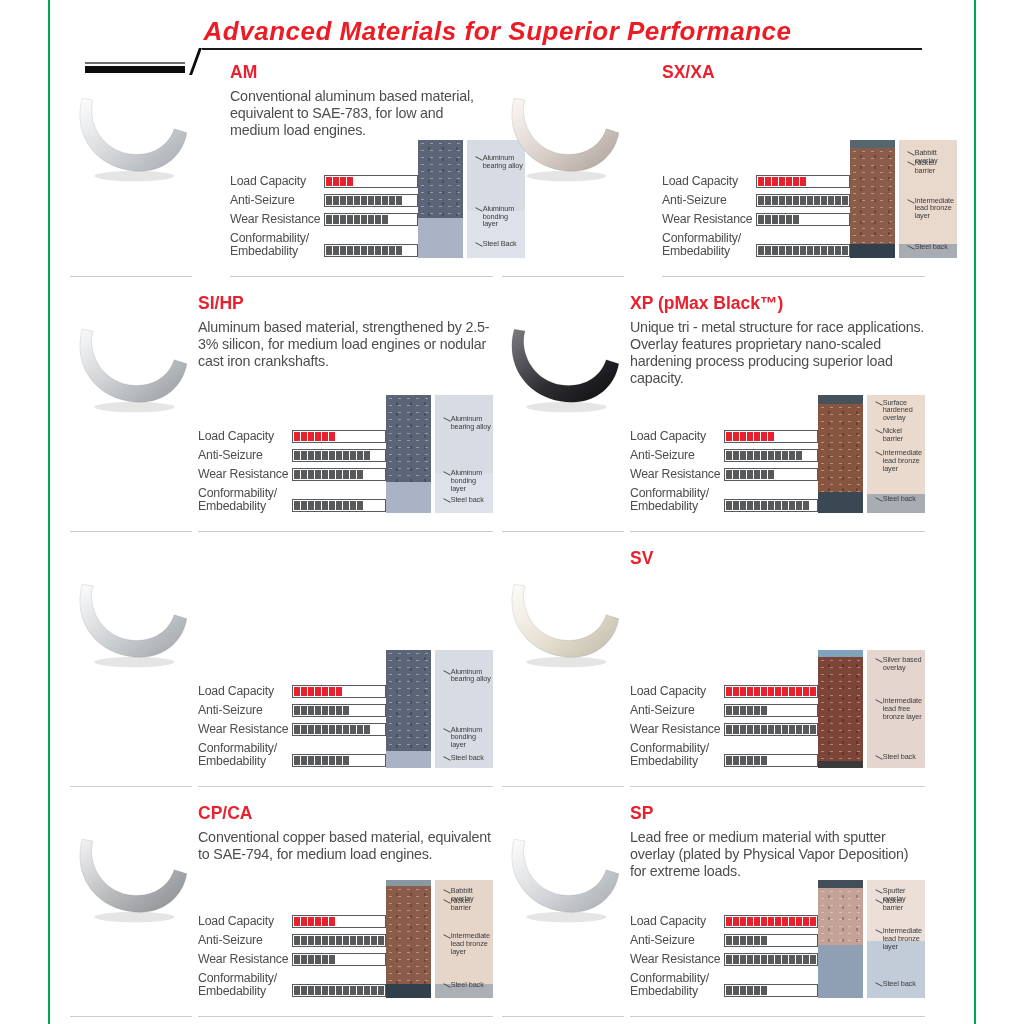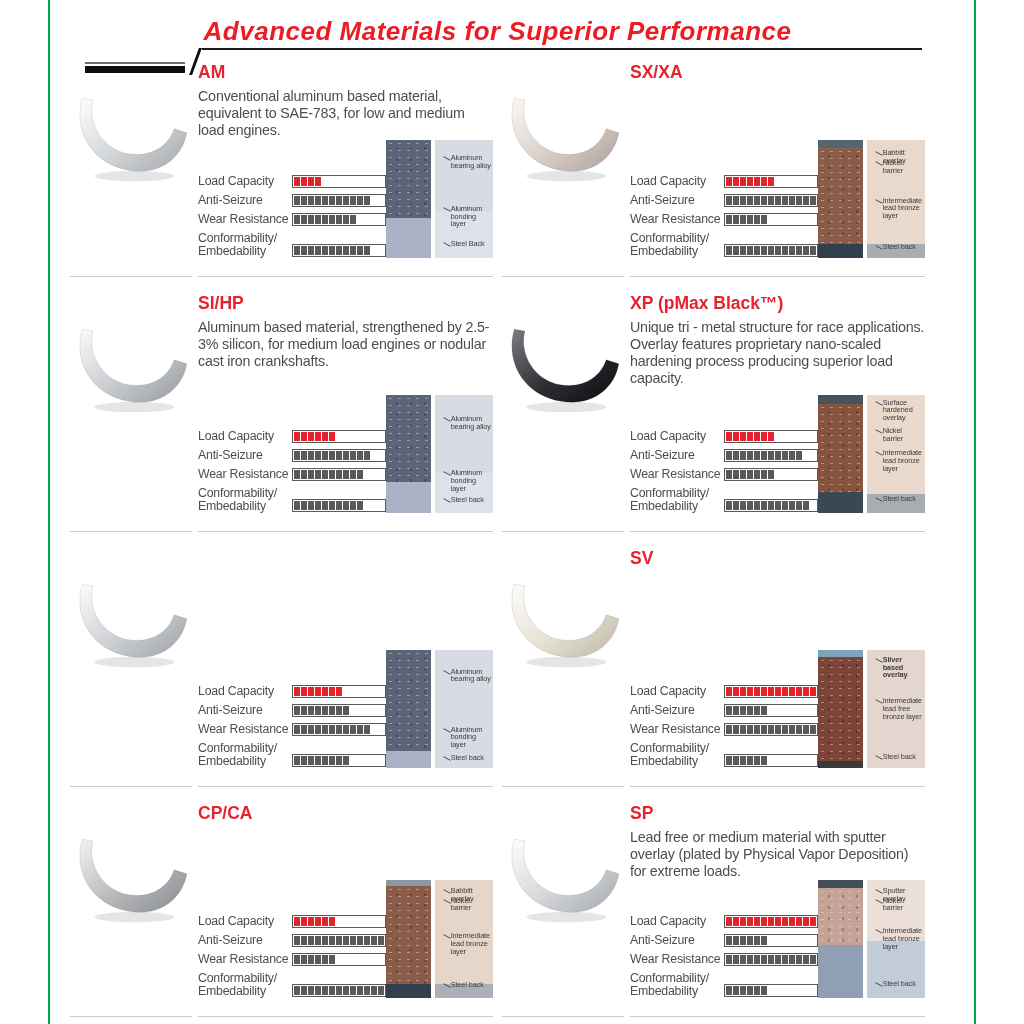--- a/index.html
+++ b/index.html
@@ -18,21 +18,21 @@
   .deco-thin{position:absolute;top:62px;left:15px;width:100px;height:2px;background:#6d6e71;}
   .deco-bar{position:absolute;top:66px;left:15px;width:100px;height:7px;background:#0d0d0d;}
   .deco-slash{position:absolute;top:48px;left:114px;height:27px;width:10px;
     border-right:3px solid #0d0d0d;transform:skewX(-20deg);}
   .deco-line{position:absolute;top:48px;left:132px;width:720px;height:2px;background:#1a1a1a;}
 
   .grid{position:absolute;top:56px;left:0;width:855px;display:grid;
     grid-template-columns:1fr 1fr;grid-template-rows:221px 255px 255px 230px;column-gap:9px;}
 
   .section{display:flex;box-sizing:border-box;padding-top:16px;min-width:0;}
-  .section:nth-child(1),.section:nth-child(2){padding-top:6px;}
+  .section:nth-child(1),.section:nth-child(2){padding-top:6px;gap:32px;}
 
   .shell-col{width:122px;flex:none;border-bottom:1px solid #ccc;position:relative;}
   .shell-col svg{display:block;margin-top:24px;width:122px;height:100px;}
   .content-col{flex:1;margin-left:6px;border-bottom:1px solid #ccc;
     display:flex;flex-direction:column;min-width:0;}
 
   .sec-title{margin:0 0 6px;color:#e8212e;font-size:17.5px;font-weight:bold;line-height:20px;}
   .desc{margin:0;color:#4d4d4f;font-size:14.3px;line-height:17px;letter-spacing:-0.2px;}
 
   .bottom{margin-top:auto;margin-bottom:18px;display:flex;
@@ -732,21 +732,21 @@
             </div>
         <div class="xsec">
               <div class="x-half x-left">
                 <div class="x-layer" style="height: 6%; background-color: rgb(127, 163, 189);"></div>
                 <div class="x-layer texture" style="height: 88%; background-color: rgb(125, 68, 56);"></div>
                 <div class="x-layer" style="height: 6%; background-color: rgb(58, 58, 58);"></div>
               </div>
               <div class="x-half x-right">
                 <div class="x-layer" style="height: 100%; background-color: rgb(228, 214, 206);"></div>
               </div>
-              <div class="x-label" style="top: 5%; font-weight: bold;">Silver based overlay</div>
+              <div class="x-label" style="top: 5%;">Silver based overlay</div>
               <div class="x-label" style="top: 40%;">Intermediate lead free bronze layer</div>
               <div class="x-label" style="top: 87%;">Steel back</div>
             </div>
       </div>
     </div>
   </div>
 
   <div class="section">
     <div class="shell-col">
           <svg viewBox="0 0 140 112">
@@ -756,20 +756,21 @@
                 <stop offset="0.55" stop-color="#b7b9bb"></stop>
          <stop offset="1" stop-color="#8e9195"></stop>
               </linearGradient>
             </defs>
        <ellipse cx="74" cy="102" rx="46" ry="6" fill="rgba(0,0,0,0.10)"></ellipse>
        <path d="M 18 8 C 4 44 22 84 64 95 C 97 104 126 88 134 58 L 120 52 C 111 73 89 82 65 76 C 35 68 21 36 30 11 Z" transform="rotate(-5 70 55)" fill="url(#shg6)" stroke="rgba(0,0,0,0.18)" stroke-width="0.6"></path>
      </svg>
         </div>
     <div class="content-col">
       <h3 class="sec-title">CP/CA</h3>
+      <p class="desc">Conventional copper based material, equivalent to SAE-794, for medium load engines.</p>
       <div class="bottom">
         <div class="ratings">
               <div class="rating-row">
                 <div class="rating-label">Load Capacity</div>
                 <div class="bar">
                   <div class="seg" style="background: rgb(232, 33, 46);"></div>
                   <div class="seg" style="background: rgb(232, 33, 46);"></div>
                   <div class="seg" style="background: rgb(232, 33, 46);"></div>
                   <div class="seg" style="background: rgb(232, 33, 46);"></div>
                   <div class="seg" style="background: rgb(232, 33, 46);"></div>

